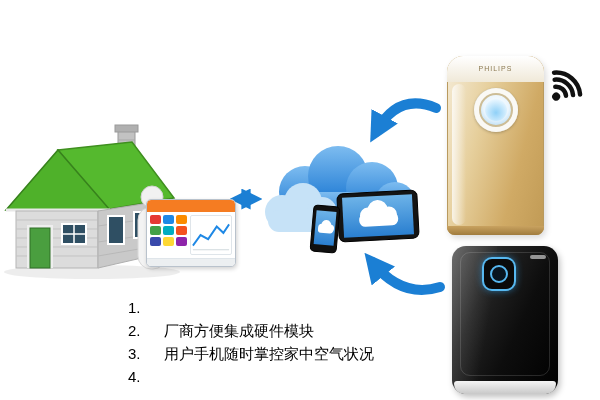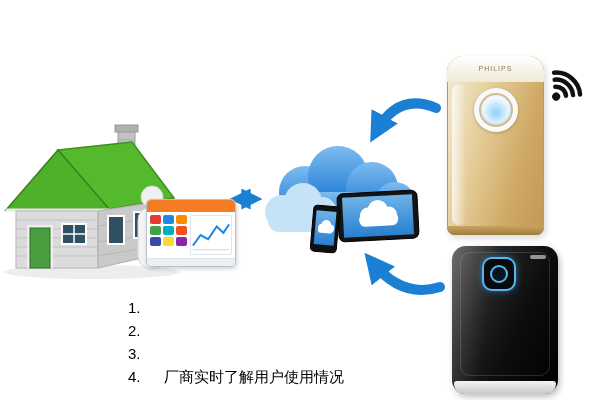--- a/index.html
+++ b/index.html
@@ -209,23 +209,24 @@
     </div>
     <div class="pb-base"></div>
   </div>
 
   <div class="notes">
     <div class="note-line">
       <span class="note-num">1.</span>
     </div>
     <div class="note-line">
       <span class="note-num">2.</span>
+      <span class="note-txt">厂商方便集成硬件模块</span>
     </div>
     <div class="note-line">
       <span class="note-num">3.</span>
+      <span class="note-txt">用户手机随时掌控家中空气状况</span>
     </div>
     <div class="note-line">
       <span class="note-num">4.</span>
-      <span class="note-txt">厂商实时了解用户使用情况</span>
     </div>
   </div>
 
 </div>
 
 </body></html>

